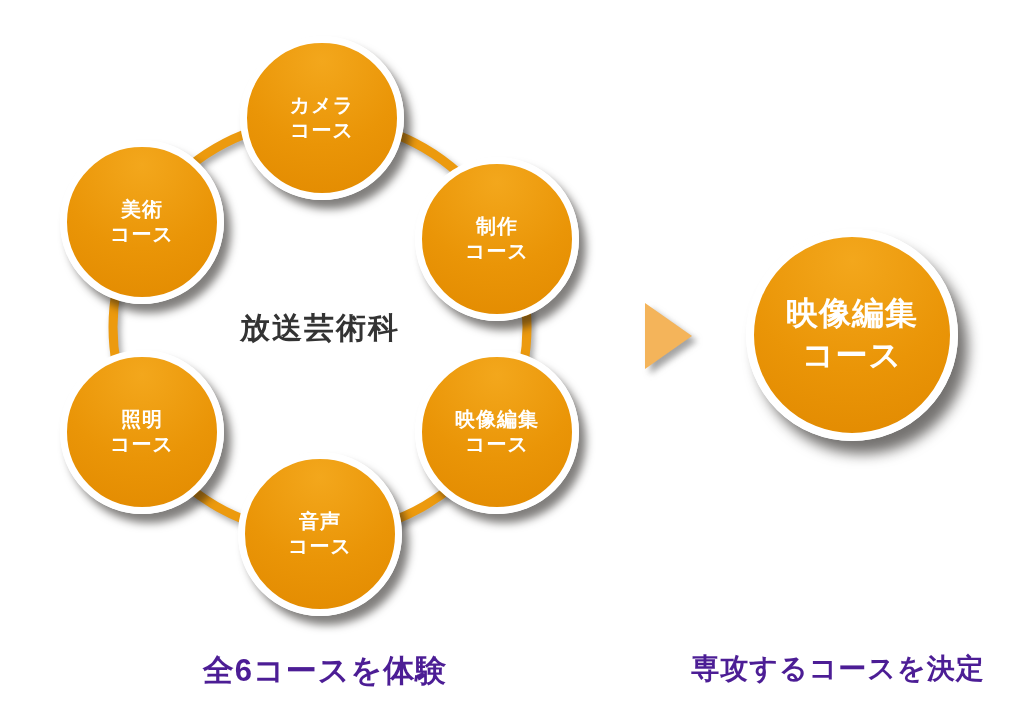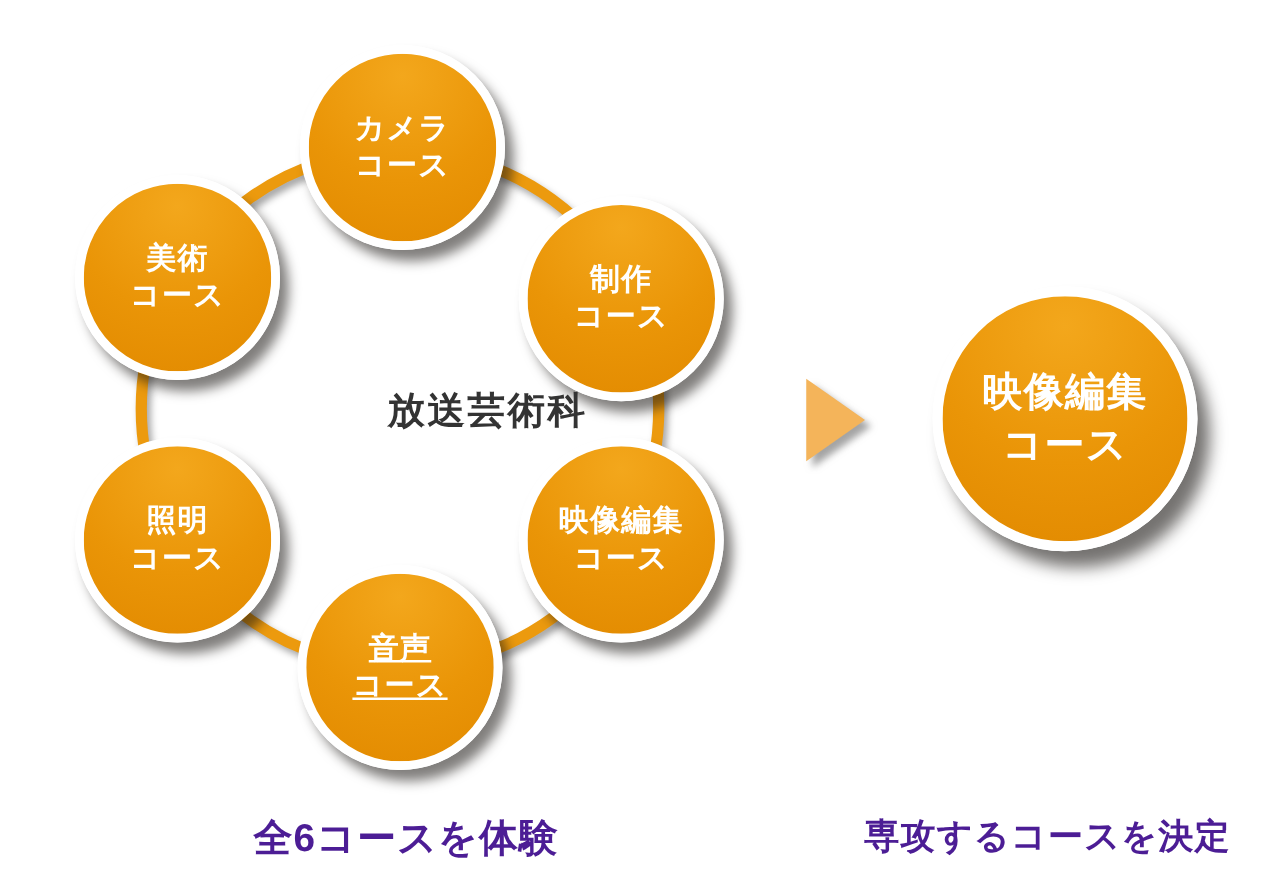--- a/index.html
+++ b/index.html
@@ -14,41 +14,41 @@
   .ring-svg{position:absolute;left:0;top:0;pointer-events:none;}
 
   
   .course-circle{
     position:absolute;
     width:150px;height:150px;border-radius:50%;
     border:7px solid #ffffff;
     background:radial-gradient(circle at 50% 12%, #f3a71c 0%, #ea9507 55%, #e28a00 100%);
     box-shadow:7px 9px 9px rgba(25,22,18,0.55);
     display:flex;flex-direction:column;align-items:center;justify-content:center;
-    color:#ffffff;font-weight:bold;font-size:24px;line-height:1.25;
+    color:#ffffff;font-weight:bold;font-size:20px;line-height:1.25;
     text-align:center;letter-spacing:1px;
   }
   .course-circle .line{display:block;}
 
   
   .result-circle{
     position:absolute;
     width:196px;height:196px;border-radius:50%;
     border:8px solid #ffffff;
     background:radial-gradient(circle at 50% 12%, #f3a71c 0%, #ea9507 55%, #e18900 100%);
     box-shadow:10px 13px 13px rgba(25,22,18,0.6);
     display:flex;flex-direction:column;align-items:center;justify-content:center;
     color:#ffffff;font-weight:bold;font-size:32px;line-height:1.3;
     text-align:center;letter-spacing:1px;
   }
 
   
   .center-label{
     position:absolute;left:170px;top:308px;width:300px;
-    text-align:right;
+    text-align:center;
     font-size:30px;font-weight:bold;color:#333333;letter-spacing:2px;
   }
 
   
   .arrow-right{
     position:absolute;left:645px;top:303px;
     width:0;height:0;
     border-top:33px solid transparent;
     border-bottom:33px solid transparent;
     border-left:47px solid #f4b45a;
@@ -63,21 +63,21 @@
   }
   .caption-left{left:125px;width:400px;font-size:31px;}
   .caption-right{left:638px;width:400px;font-size:28px;}
 
   
   .pos-camera {left:240px;top:36px;}
   .pos-production {left:415px;top:157px;}
   .pos-art {left:60px;top:140px;justify-content:center;}
   .pos-editing {left:415px;top:350px;}
   .pos-lighting {left:60px;top:350px;}
-  .pos-sound {left:238px;top:452px;text-decoration:underline;}
+  .pos-sound {left:238px;top:452px;}
 </style>
 </head>
 <body>
 
 <div class="stage">
 
   <svg class="ring-svg" width="1024" height="715" viewBox="0 0 1024 715" aria-hidden="true">
     <circle cx="320" cy="327" r="207" fill="none" stroke="#ec9a0e" stroke-width="9" style="filter:drop-shadow(3px 4px 3px rgba(0,0,0,0.35));"></circle>
   </svg>
 

